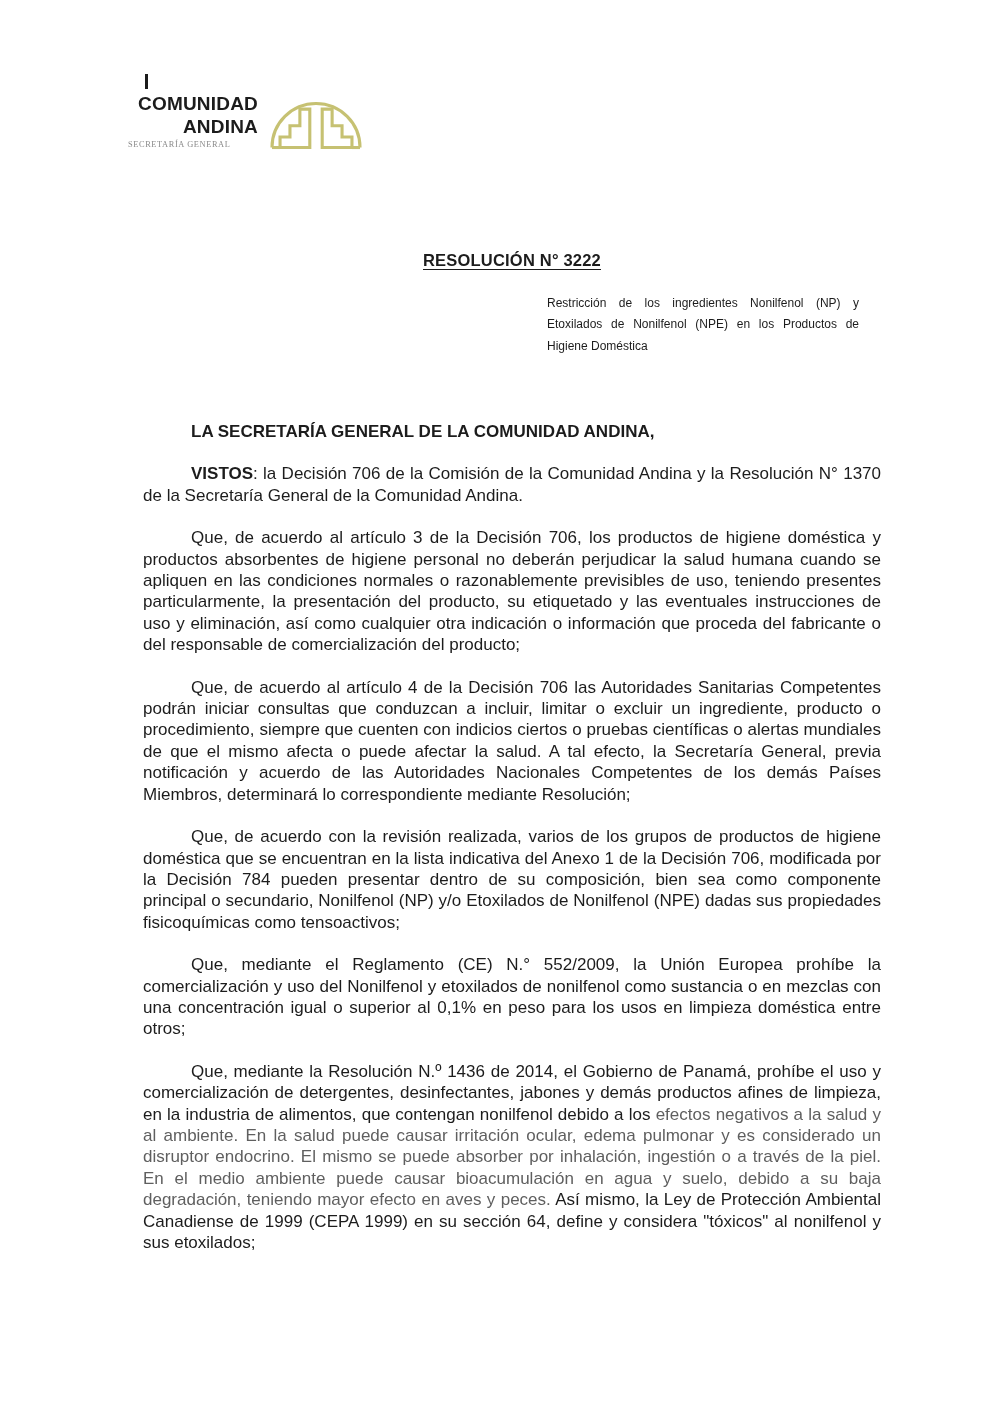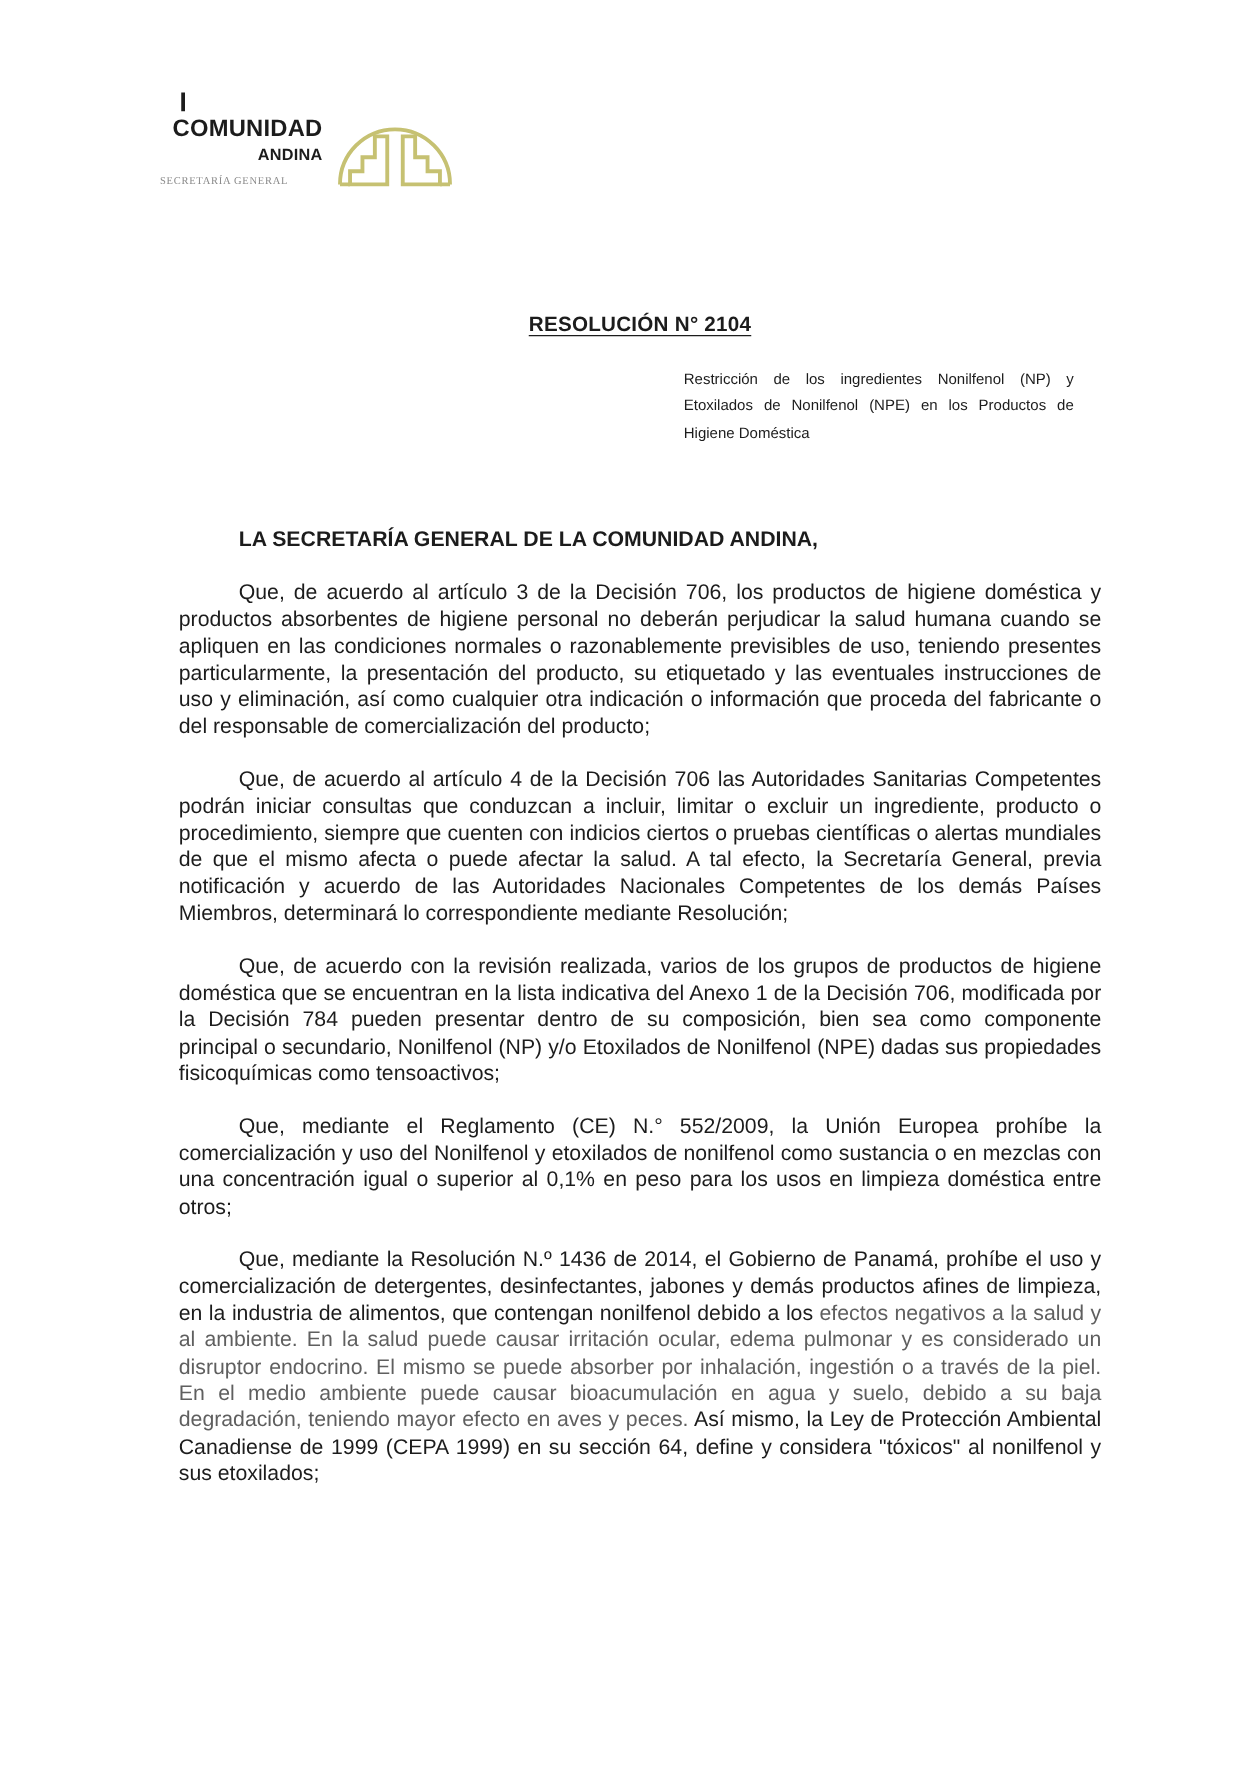--- a/index.html
+++ b/index.html
@@ -16,21 +16,21 @@
   
   .logo { position: absolute; left: 138px; top: 72px; width: 240px; height: 92px; }
   .logo-text { position: absolute; left: 0; top: 0; width: 120px; }
   .logo-tick { position: absolute; left: 7px; top: 2px; width: 3px; height: 15px; background: #1c1c1c; }
   .logo-line1 {
     position: absolute; left: 0; top: 21px; width: 120px;
     font-size: 19px; font-weight: bold; letter-spacing: 0.2px; white-space: nowrap;
   }
   .logo-line2 {
     position: absolute; left: 0; top: 44px; width: 120px; text-align: right;
-    font-size: 13px; font-weight: bold; letter-spacing: 0.2px;
+    font-size: 19px; font-weight: bold; letter-spacing: 0.2px;
   }
   .logo-sub {
     position: absolute; left: -10px; top: 68px; width: 130px; text-align: left;
     font-size: 8.4px; letter-spacing: 0.6px; color: var(--logo-subtitle-gray, #8a8a8a);
     white-space: nowrap;
     font-family: Liberation Serif, serif;
   }
   .logo-arch { position: absolute; left: 131px; top: 16px; }
 
   
@@ -77,28 +77,29 @@
         <path d="M 4 96 A 71 71 0 0 1 146 96"></path>
         <path d="M 4 96 H 17"></path>
         <path d="M 133 96 H 146"></path>
         <path d="M 17 96 V 79 H 33 V 61 H 49 V 34 H 65 V 96 Z"></path>
         <path d="M 133 96 V 79 H 117 V 61 H 101 V 34 H 85 V 96 Z"></path>
       </g>
     </svg>
   </div>
 
   <div class="title-row">
-    <span class="title-text">RESOLUCIÓN N° 2104</span>
+    <span class="title-text">RESOLUCIÓN N° 3222</span>
   </div>
 
   <div class="subject">Restricción de los ingredientes Nonilfenol (NP) y Etoxilados de Nonilfenol (NPE) en los Productos de Higiene Doméstica</div>
 
   <div class="body-col">
     <p class="para bold">LA SECRETARÍA GENERAL DE LA COMUNIDAD ANDINA,</p>
 
+    <p class="para"><span class="bold">VISTOS</span><span>: la Decisión 706 de la Comisión de la Comunidad Andina y la Resolución N° 1370 de la Secretaría General de la Comunidad Andina.</span></p>
 
 
     <div>
         <p class="para"><span>Que, de acuerdo al artículo 3 de la Decisión 706, los productos de higiene doméstica y productos absorbentes de higiene personal no deberán perjudicar la salud humana cuando se apliquen en las condiciones normales o razonablemente previsibles de uso, teniendo presentes particularmente, la presentación del producto, su etiquetado y las eventuales instrucciones de uso y eliminación, así como cualquier otra indicación o información que proceda del fabricante o del responsable de comercialización del producto;</span></p>
         <p class="para"><span>Que, de acuerdo al artículo 4 de la Decisión 706 las Autoridades Sanitarias Competentes podrán iniciar consultas que conduzcan a incluir, limitar o excluir un ingrediente, producto o procedimiento, siempre que cuenten con indicios ciertos o pruebas científicas o alertas mundiales de que el mismo afecta o puede afectar la salud. A tal efecto, la Secretaría General, previa notificación y acuerdo de las Autoridades Nacionales Competentes de los demás Países Miembros, determinará lo correspondiente mediante Resolución;</span></p>
         <p class="para"><span>Que, de acuerdo con la revisión realizada, varios de los grupos de productos de higiene doméstica que se encuentran en la lista indicativa del Anexo 1 de la Decisión 706, modificada por la Decisión 784 pueden presentar dentro de su composición, bien sea como componente principal o secundario, Nonilfenol (NP) y/o Etoxilados de Nonilfenol (NPE) dadas sus propiedades fisicoquímicas como tensoactivos;</span></p>
         <p class="para"><span>Que, mediante el Reglamento (CE) N.° 552/2009, la Unión Europea prohíbe la comercialización y uso del Nonilfenol y etoxilados de nonilfenol como sustancia o en mezclas con una concentración igual o superior al 0,1% en peso para los usos en limpieza doméstica entre otros;</span></p>
         <p class="para"><span>Que, mediante la Resolución N.º 1436 de 2014, el Gobierno de Panamá, prohíbe el uso y comercialización de detergentes, desinfectantes, jabones y demás productos afines de limpieza, en la industria de alimentos, que contengan nonilfenol debido a los </span><span class="muted">efectos negativos a la salud y al ambiente. En la salud puede causar irritación ocular, edema pulmonar y es considerado un disruptor endocrino. El mismo se puede absorber por inhalación, ingestión o a través de la piel. En el medio ambiente puede causar bioacumulación en agua y suelo, debido a su baja degradación, teniendo mayor efecto en aves y peces. </span><span>Así mismo, la Ley de Protección Ambiental Canadiense de 1999 (CEPA 1999) en su sección 64, define y considera "tóxicos" al nonilfenol y sus etoxilados;</span></p>
       </div>
   </div>

